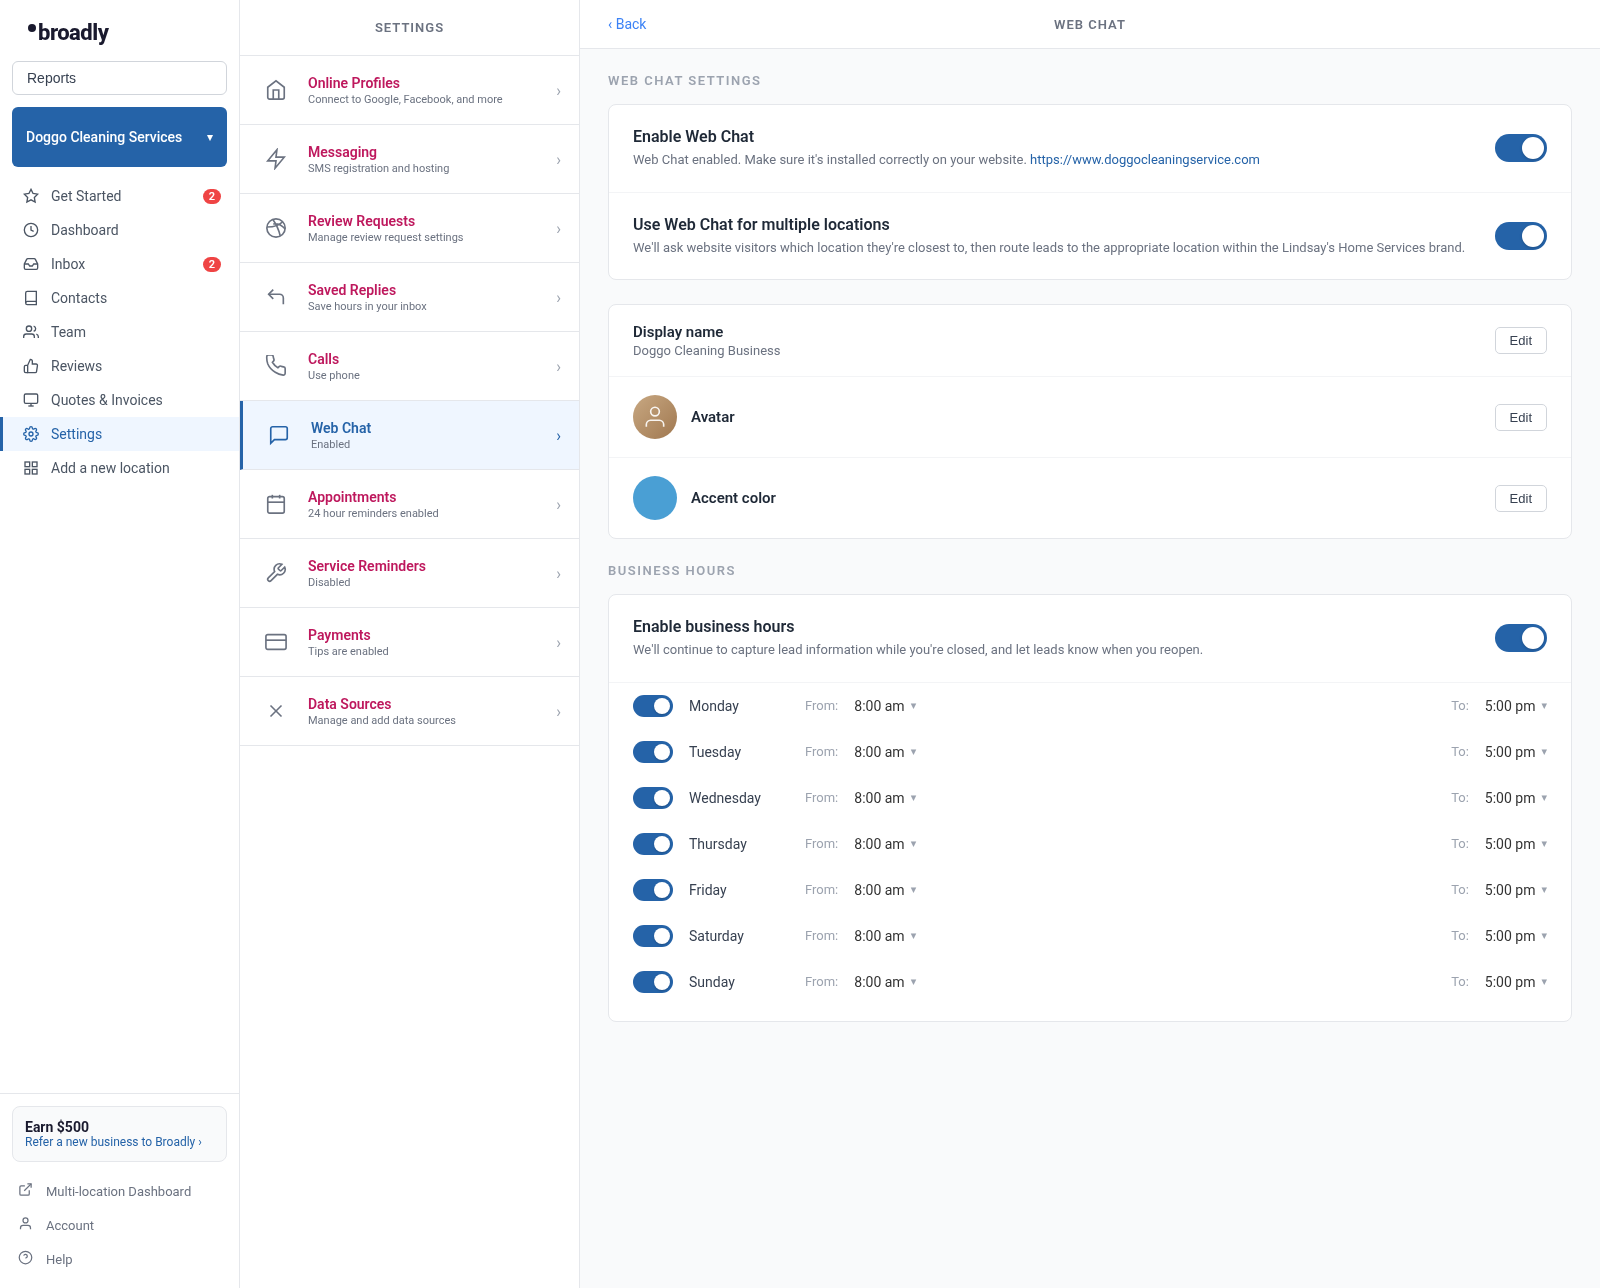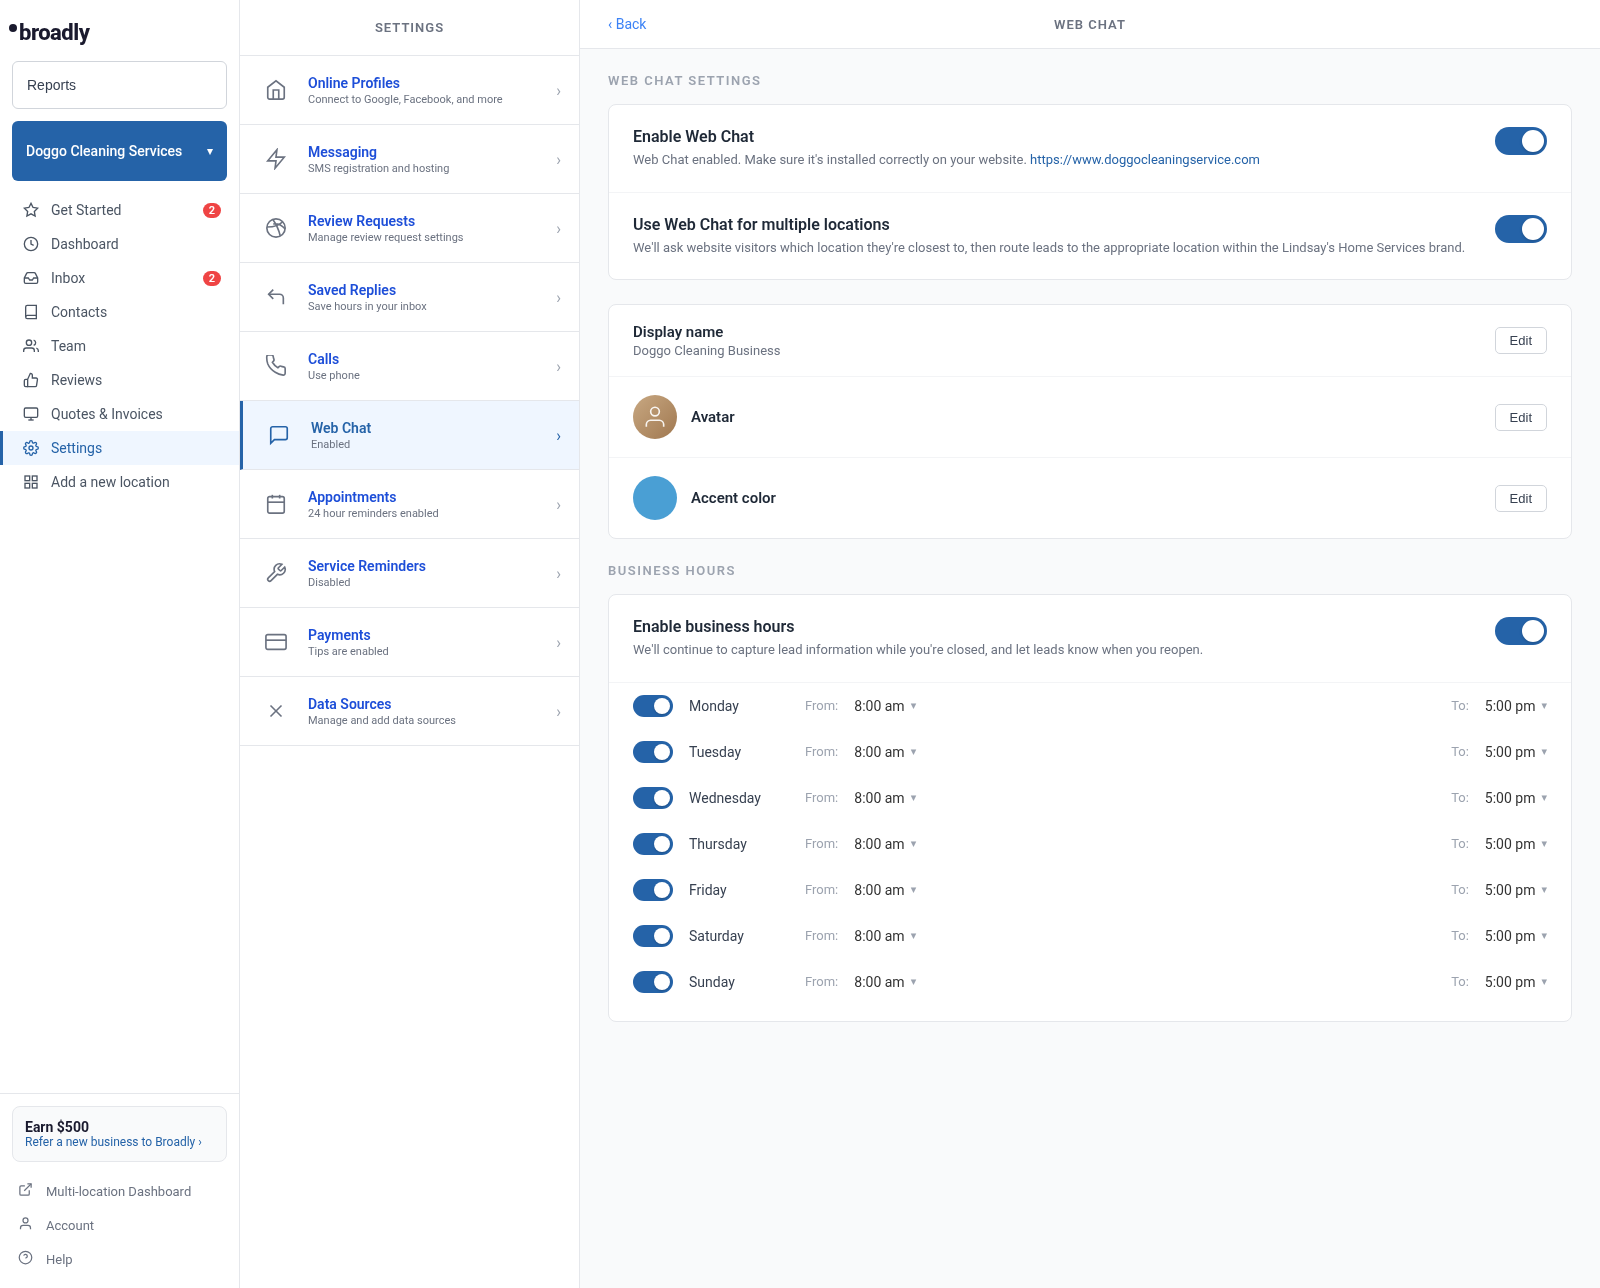--- a/index.html
+++ b/index.html
@@ -1,24 +1,24 @@
 <!DOCTYPE html>
 <html><head>
   <meta charset="utf-8">
   <style>
     * { box-sizing: border-box; margin: 0; padding: 0; }
     body { font-family: -apple-system, BlinkMacSystemFont, 'Segoe UI', Roboto, sans-serif; display: flex; height: 100vh; overflow: hidden; background: #fff; font-size: 14px; color: #333; }
 
     
     #sidebar { width: 240px; min-width: 240px; background: #fff; border-right: 1px solid #e5e7eb; display: flex; flex-direction: column; padding: 0; overflow-y: auto; }
-    .sidebar-logo { padding: 20px 9px 16px; }
+    .sidebar-logo { padding: 20px 28px 16px; }
     .logo-text { font-size: 22px; font-weight: 800; color: #1a1a2e; letter-spacing: -0.5px; }
 
     .sidebar-reports { margin: 0 12px 12px; }
-    .reports-btn { width: 100%; padding: 15px 14px; border: 1px solid #d1d5db; border-radius: 6px; background: #fff; text-align: left; font-size: 14px; color: #374151; cursor: pointer; }
+    .reports-btn { width: 100%; padding: 8px 14px; border: 1px solid #d1d5db; border-radius: 6px; background: #fff; text-align: left; font-size: 14px; color: #374151; cursor: pointer; }
 
     .location-selector { margin: 0 12px 8px; background: #2563a8; color: #fff; border-radius: 6px; padding: 22px 14px; display: flex; align-items: center; justify-content: space-between; cursor: pointer; }
     .location-name { font-size: 14px; font-weight: 500; }
     .chevron-down { font-size: 12px; }
 
     .nav-items { flex: 1; padding: 4px 0; }
     .nav-item { display: flex; align-items: center; padding: 9px 18px; cursor: pointer; color: #4b5563; font-size: 14px; position: relative; border-left: 3px solid transparent; }
     .nav-item.active { border-left-color: #2563a8; color: #2563a8; background: #eff6ff; }
     .nav-item .nav-icon { width: 20px; margin-right: 10px; display: flex; align-items: center; justify-content: center; flex-shrink: 0; }
     .nav-item .badge { background: #ef4444; color: #fff; border-radius: 10px; font-size: 11px; font-weight: 600; padding: 1px 6px; margin-left: auto; }
@@ -34,37 +34,37 @@
 
     
     #settings-panel { width: 340px; min-width: 340px; border-right: 1px solid #e5e7eb; display: flex; flex-direction: column; overflow-y: auto; }
     .settings-header { padding: 20px 18px; border-bottom: 1px solid #e5e7eb; }
     .settings-title { font-size: 13px; font-weight: 600; letter-spacing: 1px; color: #6b7280; text-transform: uppercase; text-align: center; }
 
     .settings-item { display: flex; align-items: center; padding: 16px 18px; border-bottom: 1px solid #e5e7eb; cursor: pointer; position: relative; }
     .settings-item.active { border-left: 3px solid #2563a8; background: #eff6ff; }
     .settings-item-icon { width: 36px; height: 36px; display: flex; align-items: center; justify-content: center; margin-right: 14px; flex-shrink: 0; color: #6b7280; }
     .settings-item-content { flex: 1; }
-    .settings-item-title { font-size: 14px; font-weight: 600; color: #1d4ed8; }
+    .settings-item-title { font-size: 14px; font-weight: 600; color: #be185d; }
     .settings-item-subtitle { font-size: 11px; color: #6b7280; margin-top: 2px; }
     .settings-item-chevron { color: #9ca3af; font-size: 16px; }
 
     
     #main-content { flex: 1; overflow-y: auto; background: #f9fafb; }
     .main-header { display: flex; align-items: center; padding: 16px 28px; border-bottom: 1px solid #e5e7eb; background: #fff; }
     .back-link { color: #3b82f6; font-size: 14px; cursor: pointer; display: flex; align-items: center; gap: 4px; margin-right: auto; }
     .main-header-wrapper { position: relative; width: 100%; display: flex; align-items: center; }
 
     .content-area { padding: 24px 28px; }
 
     .section-label { font-size: 13px; font-weight: 600; letter-spacing: 1.5px; color: #9ca3af; text-transform: uppercase; margin-bottom: 16px; }
 
     .card { background: #fff; border: 1px solid #e5e7eb; border-radius: 8px; margin-bottom: 24px; padding: 0; overflow: hidden; }
 
-    .card-row { padding: 22px 24px; border-bottom: 1px solid #f3f4f6; display: flex; align-items: flex-start; justify-content: space-between; }
+    .card-row { padding: 22px 24px; border-bottom: 1px solid #f3f4f6; display: flex; align-items: center; justify-content: space-between; }
     .card-row:last-child { border-bottom: none; }
     .card-row-content { flex: 1; padding-right: 20px; }
     .card-row-title { font-size: 16px; font-weight: 600; color: #1f2937; margin-bottom: 4px; }
     .card-row-desc { font-size: 13px; color: #6b7280; line-height: 1.5; }
     .card-row-desc a { color: #2563a8; text-decoration: none; }
 
     
     .toggle { position: relative; width: 52px; height: 28px; flex-shrink: 0; }
     .toggle-slider { position: absolute; top: 0; left: 0; right: 0; bottom: 0; border-radius: 28px; cursor: pointer; }
     .toggle-slider.on { background: #2563a8; }

